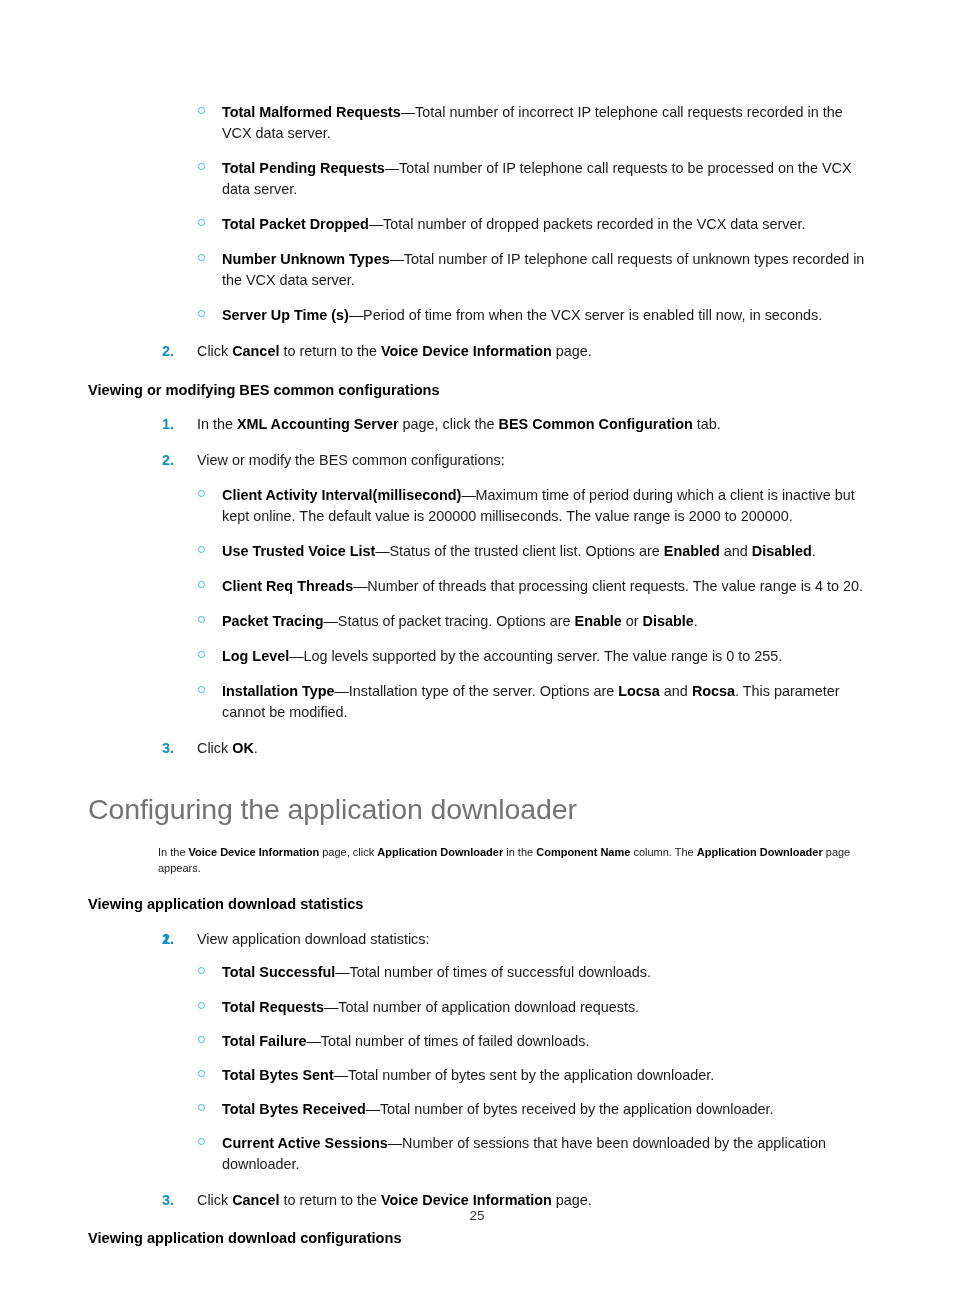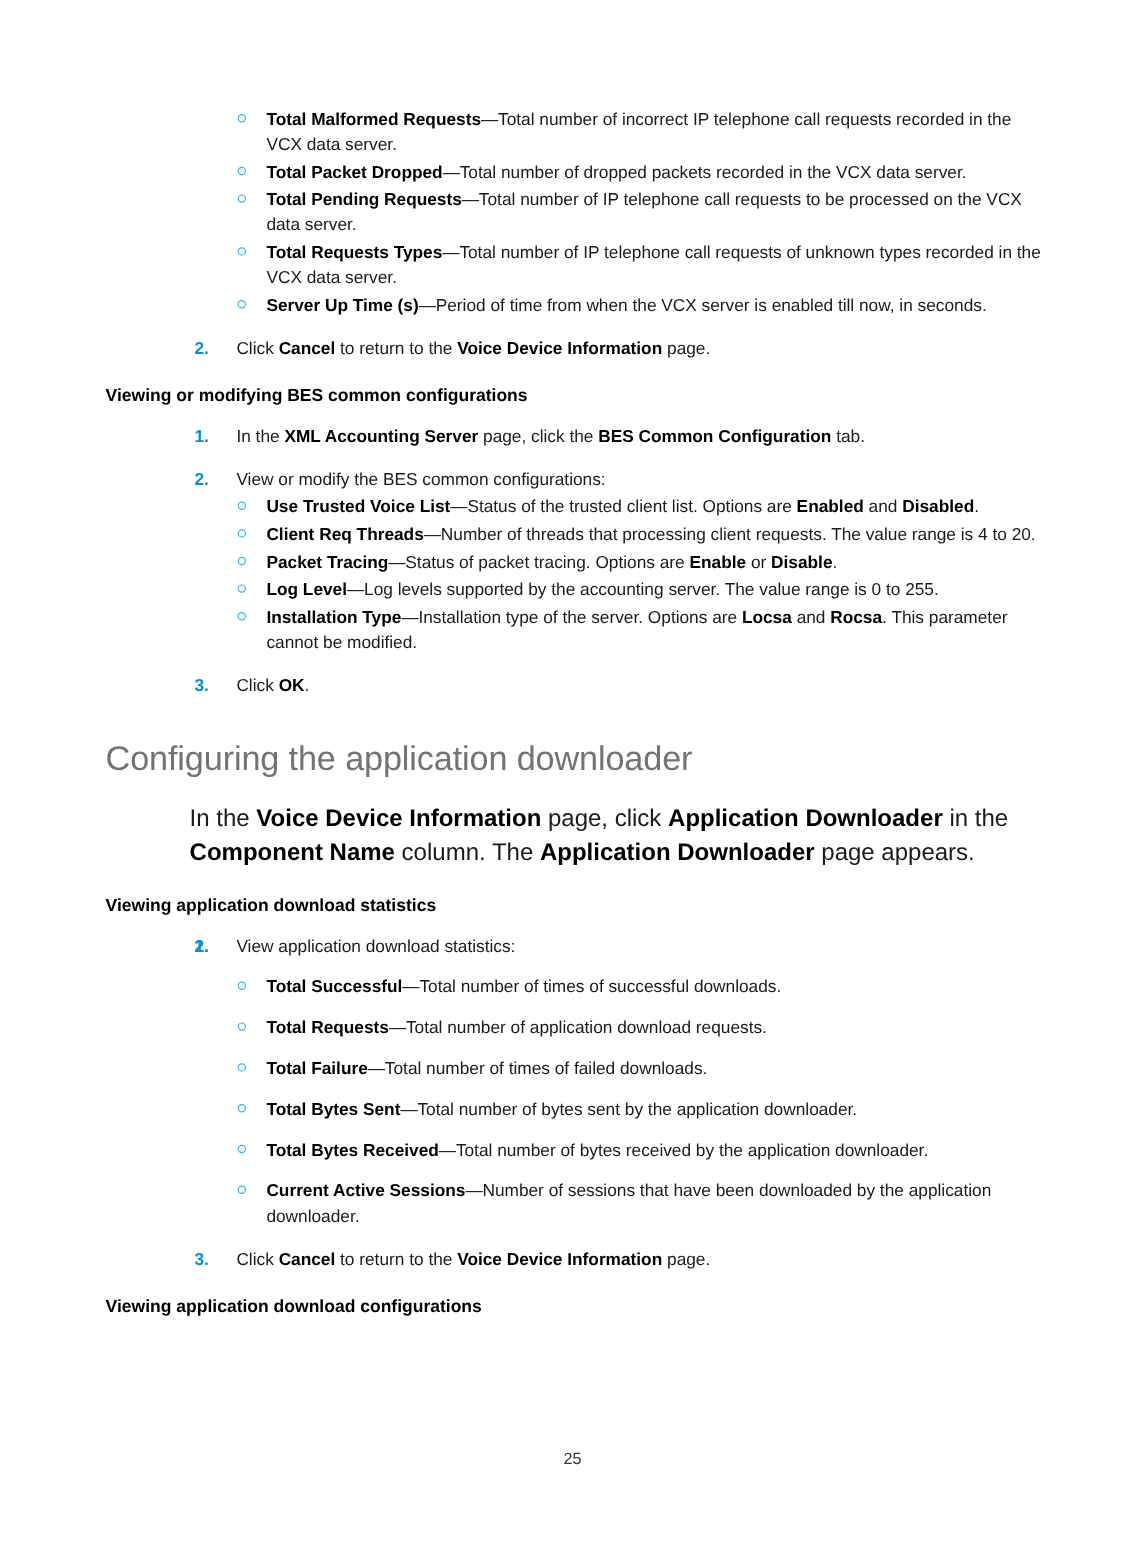--- a/index.html
+++ b/index.html
@@ -72,41 +72,41 @@
 
   
   .blist {
     margin: 0;
     padding: 0;
     list-style: none;
   }
   .blist > li {
     position: relative;
     padding-left: 134px;
-    margin-top: 2px;
+    margin-top: 14px;
     font-size: 14.4px;
     line-height: 1.46;
     color: #1a1a1a;
   }
   .blist > li .dot {
     position: absolute;
     left: 110px;
     top: 5px;
     width: 7px;
     height: 7px;
     border: 1.2px solid #3BB3E4;
     border-radius: 50%;
     box-sizing: border-box;
   }
 
   
   .blist.tight > li { margin-top: 13px; }
 
   .para {
-    font-size: 20px;
+    font-size: 11px;
     line-height: 1.48;
     color: #1a1a1a;
     margin: 18px 0 0 0;
     padding-left: 70px;
   }
 
   b, .b { font-weight: bold; color: #000000; }
 
   .dash { letter-spacing: -0.2px; }
 
@@ -120,36 +120,37 @@
     color: #333333;
   }
 </style>
 </head>
 <body>
 
 <div class="page">
   <div class="content" id="content">
       <ul class="blist">
         <li><span class="dot"></span><span class="b">Total Malformed Requests</span><span class="dash">—</span><span>Total number of incorrect IP telephone call requests recorded in the VCX data server.</span></li>
+        <li><span class="dot"></span><span class="b">Total Pending Requests</span><span class="dash">—</span><span>Total number of IP telephone call requests to be processed on the VCX data server.</span></li>
         <li><span class="dot"></span><span class="b">Total Packet Dropped</span><span class="dash">—</span><span>Total number of dropped packets recorded in the VCX data server.</span></li>
-        <li><span class="dot"></span><span class="b">Total Pending Requests</span><span class="dash">—</span><span>Total number of IP telephone call requests to be processed on the VCX data server.</span></li>
-        <li><span class="dot"></span><span class="b">Total Requests Types</span><span class="dash">—</span><span>Total number of IP telephone call requests of unknown types recorded in the VCX data server.</span></li>
+        <li><span class="dot"></span><span class="b">Number Unknown Types</span><span class="dash">—</span><span>Total number of IP telephone call requests of unknown types recorded in the VCX data server.</span></li>
         <li><span class="dot"></span><span class="b">Server Up Time (s)</span><span class="dash">—</span><span>Period of time from when the VCX server is enabled till now, in seconds.</span></li>
       </ul>
       <ul class="olist">
         <li><span class="num">2.</span><span><span>Click </span><span class="b">Cancel</span><span> to return to the </span><span class="b">Voice Device Information</span><span> page.</span></span></li>
       </ul>
       <h2 class="h2">Viewing or modifying BES common configurations</h2>
       <ul class="olist">
         <li><span class="num">1.</span><span><span>In the </span><span class="b">XML Accounting Server</span><span> page, click the </span><span class="b">BES Common Configuration</span><span> tab.</span></span></li>
       </ul>
       <ul class="olist">
         <li><span class="num">2.</span><span><span>View or modify the BES common configurations:</span></span></li>
       </ul>
       <ul class="blist">
+        <li><span class="dot"></span><span class="b">Client Activity Interval(millisecond)</span><span class="dash">—</span><span>Maximum time of period during which a client is inactive but kept online. The default value is 200000 milliseconds. The value range is 2000 to 200000.</span></li>
         <li><span class="dot"></span><span class="b">Use Trusted Voice List</span><span class="dash">—</span><span><span>Status of the trusted client list. Options are </span><span class="b">Enabled</span><span> and </span><span class="b">Disabled</span><span>.</span></span></li>
         <li><span class="dot"></span><span class="b">Client Req Threads</span><span class="dash">—</span><span>Number of threads that processing client requests. The value range is 4 to 20.</span></li>
         <li><span class="dot"></span><span class="b">Packet Tracing</span><span class="dash">—</span><span><span>Status of packet tracing. Options are </span><span class="b">Enable</span><span> or </span><span class="b">Disable</span><span>.</span></span></li>
         <li><span class="dot"></span><span class="b">Log Level</span><span class="dash">—</span><span>Log levels supported by the accounting server. The value range is 0 to 255.</span></li>
         <li><span class="dot"></span><span class="b">Installation Type</span><span class="dash">—</span><span><span>Installation type of the server. Options are </span><span class="b">Locsa</span><span> and </span><span class="b">Rocsa</span><span>. This parameter cannot be modified.</span></span></li>
       </ul>
       <ul class="olist">
         <li><span class="num">3.</span><span><span>Click </span><span class="b">OK</span><span>.</span></span></li>
       </ul>
       <h1 class="h1">Configuring the application downloader</h1>

